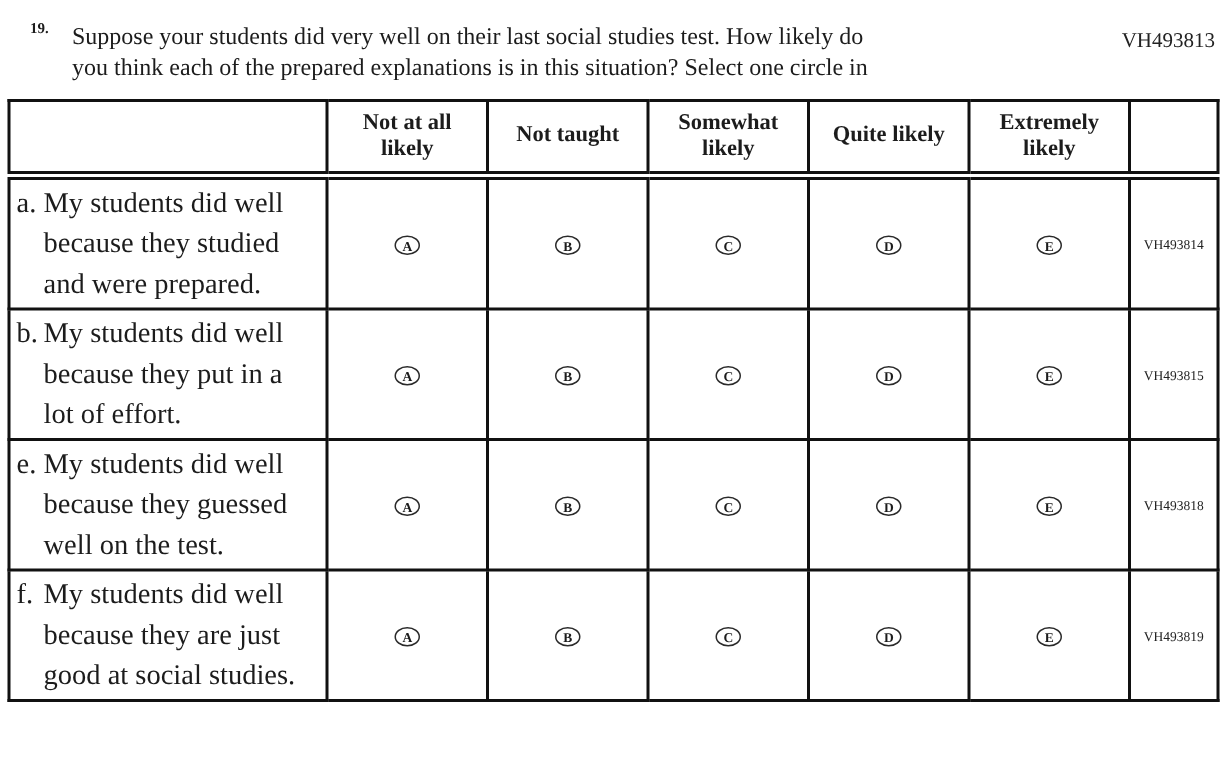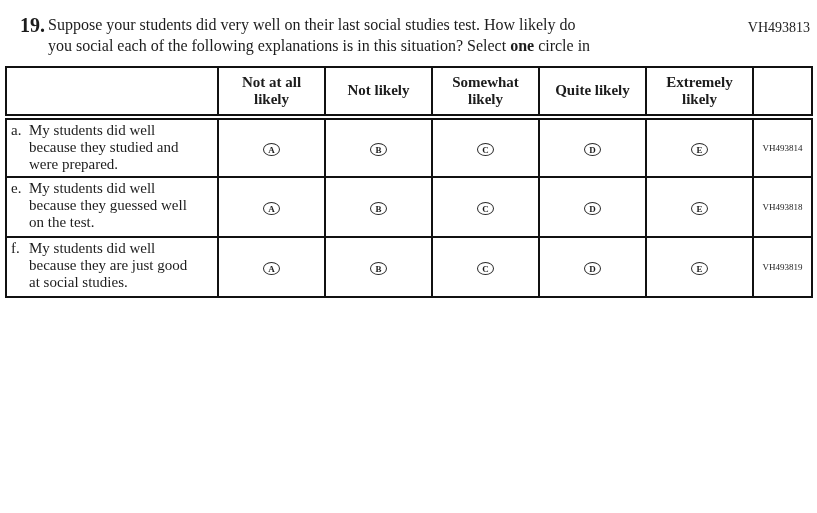--- a/index.html
+++ b/index.html
@@ -22,29 +22,29 @@
     font-size: 14px;
     color: #222;
   }
   .question {
     display: flex;
     align-items: flex-start;
     margin: 14px 0 0 20px;
   }
   .qnum {
     font-weight: bold;
-    font-size: 20px;
+    font-size: 10px;
     width: 28px;
     flex: 0 0 auto;
   }
   .qtext {
     font-size: 16px;
     line-height: 21px;
   }
-  .bold { font-weight: bold; }
+  .bold { font-weight: normal; }
   table.likert {
     border-collapse: collapse;
     table-layout: fixed;
     width: 806px;
     margin: 10px 0 0 5px;
   }
   table.likert th,
   table.likert td {
     border: 2px solid #111;
   }
@@ -57,22 +57,22 @@
     vertical-align: middle;
     padding: 4px 9px;
     height: 38px;
   }
   table.likert tbody tr {
     height: 60px;
   }
   td.stmt {
     vertical-align: top;
     padding: 2px 2px 2px 4px;
-    font-size: 15px;
-    line-height: 17px;
+    font-size: 19px;
+    line-height: 27px;
   }
   .row-letter {
     display: inline-block;
     width: 18px;
     vertical-align: top;
   }
   .row-text {
     display: inline-block;
     width: 172px;
     vertical-align: top;
@@ -104,56 +104,65 @@
 </style>
 </head>
 <body>
 
 <div class="page-code-top">VH493813</div>
 
 <div class="question">
   <span class="qnum">19.</span>
   <div class="qtext">
     <div>Suppose your students did very well on their last social studies test. How likely do</div>
-    <div><span>you social each of the following explanations is in this situation? Select </span><span class="bold">one</span><span> circle in</span></div>
+    <div><span>you think each of the prepared explanations is in this situation? Select </span><span class="bold">one</span><span> circle in</span></div>
   </div>
 </div>
 
 <table class="likert">
   <colgroup>
     <col style="width:212px">
     <col style="width:107px">
     <col style="width:107px">
     <col style="width:107px">
     <col style="width:107px">
     <col style="width:107px">
     <col style="width:59px">
   </colgroup>
   <thead>
     <tr>
       <th></th>
       <th>Not at all likely</th>
-      <th>Not likely</th>
+      <th>Not taught</th>
       <th>Somewhat likely</th>
       <th>Quite likely</th>
       <th>Extremely likely</th>
       <th></th>
     </tr>
   </thead>
   <tbody>
   <tr>
     <td class="stmt"><span class="row-letter">a.</span><span class="row-text">My students did well because they studied and were prepared.</span></td>
     <td class="opt"><span class="bubble">A</span></td>
     <td class="opt"><span class="bubble">B</span></td>
     <td class="opt"><span class="bubble">C</span></td>
     <td class="opt"><span class="bubble">D</span></td>
     <td class="opt"><span class="bubble">E</span></td>
     <td class="code">VH493814</td>
   </tr>
 
+  <tr>
+    <td class="stmt"><span class="row-letter">b.</span><span class="row-text">My students did well because they put in a lot of effort.</span></td>
+    <td class="opt"><span class="bubble">A</span></td>
+    <td class="opt"><span class="bubble">B</span></td>
+    <td class="opt"><span class="bubble">C</span></td>
+    <td class="opt"><span class="bubble">D</span></td>
+    <td class="opt"><span class="bubble">E</span></td>
+    <td class="code">VH493815</td>
+  </tr>
 
 
 
   <tr>
     <td class="stmt"><span class="row-letter">e.</span><span class="row-text">My students did well because they guessed well on the test.</span></td>
     <td class="opt"><span class="bubble">A</span></td>
     <td class="opt"><span class="bubble">B</span></td>
     <td class="opt"><span class="bubble">C</span></td>
     <td class="opt"><span class="bubble">D</span></td>
     <td class="opt"><span class="bubble">E</span></td>

